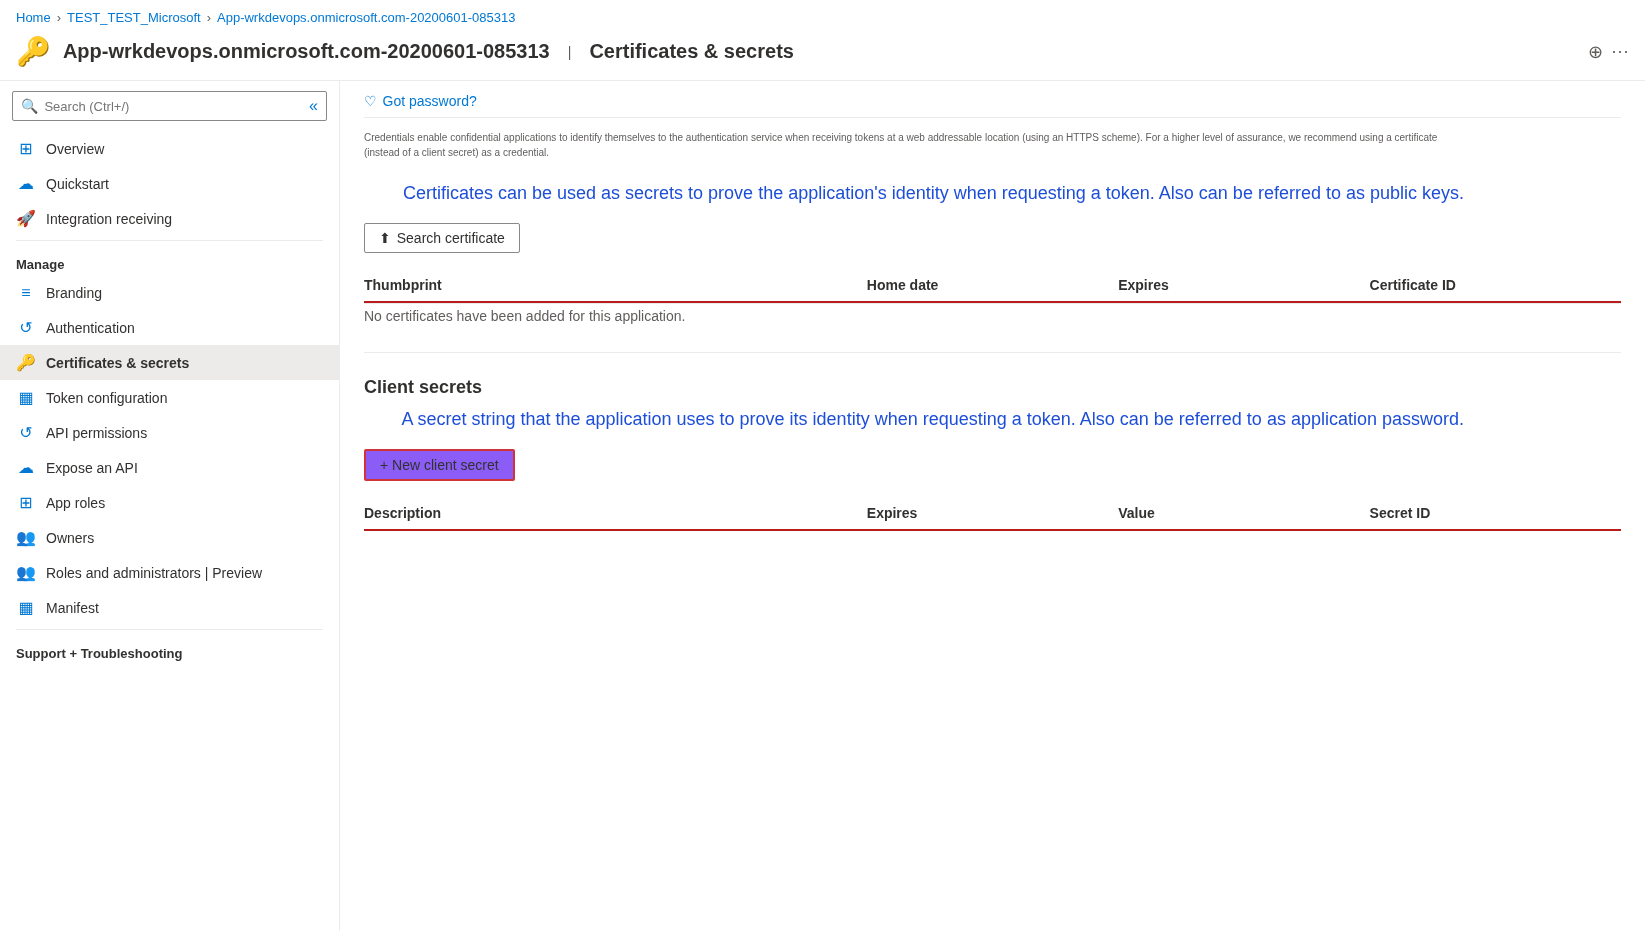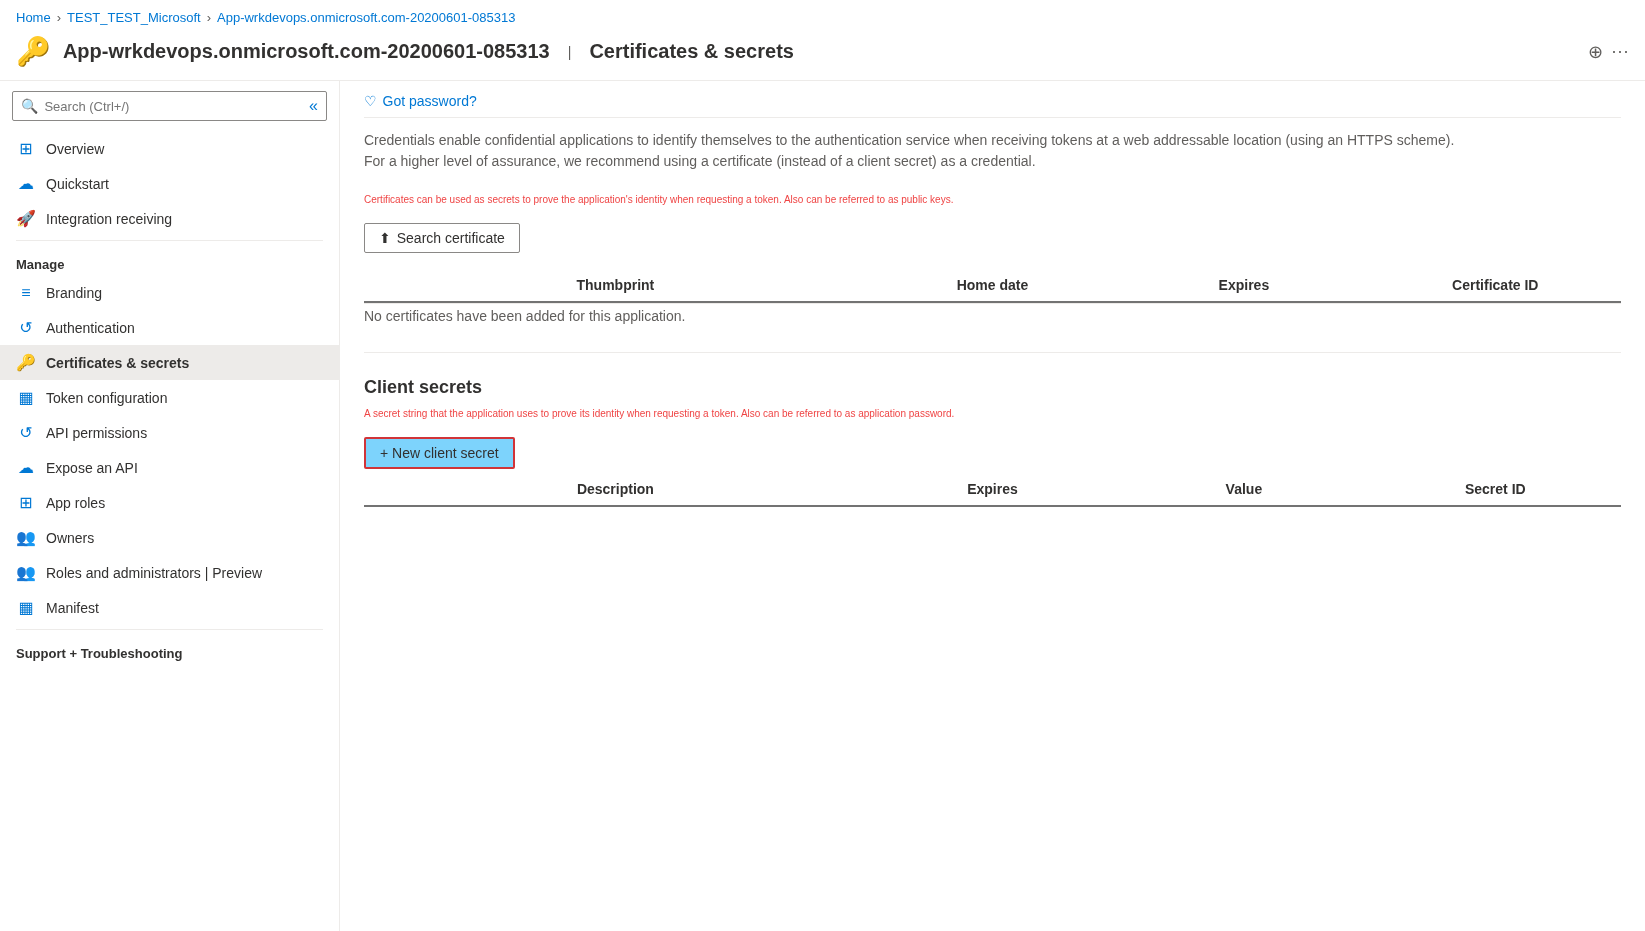--- a/index.html
+++ b/index.html
@@ -28,30 +28,30 @@
     .sidebar-nav { flex: 1; }
     .nav-item { display: flex; align-items: center; gap: 10px; padding: 8px 16px; cursor: pointer; font-size: 14px; color: #323130; position: relative; }
     .nav-item.active { background: #edebe9; font-weight: 600; }
     .nav-item .nav-icon { width: 20px; text-align: center; font-size: 16px; flex-shrink: 0; }
     .nav-section-label { font-size: 13px; font-weight: 600; color: #323130; padding: 12px 16px 4px 16px; }
     .nav-divider { height: 1px; background: #edebe9; margin: 4px 16px; }
 
     
     .content { flex: 1; overflow-y: auto; padding: 0 24px 24px 24px; }
     .feedback-bar { display: flex; align-items: center; gap: 6px; padding: 12px 0 8px 0; color: #0078d4; font-size: 14px; cursor: pointer; border-bottom: 1px solid #edebe9; margin-bottom: 12px; }
-    .description-text { font-size: 14px; color: #605e5c; line-height: 1.5; margin-bottom: 20px; max-width: 1100px; }
+    .description-text { font-size: 10px; color: #605e5c; line-height: 1.5; margin-bottom: 20px; max-width: 1100px; }
 
     .section-title { font-size: 18px; font-weight: 600; color: #323130; margin-bottom: 8px; margin-top: 16px; }
-    .section-desc { font-size: 10px; color: #ef4444; margin-bottom: 16px; max-width: 1100px; line-height: 1.5; }
+    .section-desc { font-size: 18px; color: #1d4ed8; margin-bottom: 16px; max-width: 1100px; line-height: 1.5; text-align: right; }
 
     .btn-outline { display: inline-flex; align-items: center; gap: 6px; border: 1px solid #8a8886; background: #fff; color: #323130; padding: 6px 14px; font-size: 14px; cursor: pointer; border-radius: 2px; }
 
-    .btn-new-secret { display: inline-flex; align-items: center; gap: 6px; border: 2px solid #d13438; background: #7dd3fc; color: #323130; padding: 6px 14px; font-size: 14px; cursor: pointer; border-radius: 2px; font-weight: 500; }
-
-    .table-header { display: grid; padding: 8px 0; border-bottom: 2px solid #737373; margin-top: 12px; text-align: center; }
+    .btn-new-secret { display: inline-flex; align-items: center; gap: 6px; border: 2px solid #d13438; background: #8b5cf6; color: #323130; padding: 6px 14px; font-size: 14px; cursor: pointer; border-radius: 2px; font-weight: 500; }
+
+    .table-header { display: grid; padding: 8px 0; border-bottom: 2px solid #b91c1c; margin-top: 12px; }
     .table-header-certs { grid-template-columns: 2fr 1fr 1fr 1fr; }
     .table-header-secrets { grid-template-columns: 2fr 1fr 1fr 1fr; }
     .table-header span { font-size: 14px; font-weight: 600; color: #323130; }
     .table-empty { font-size: 14px; color: #605e5c; padding: 4px 0; }
 
     .section-divider { height: 1px; background: #edebe9; margin: 24px 0; }
 
     
     .icon-overview { color: #0078d4; }
     .icon-quickstart { color: #0078d4; }
@@ -191,21 +191,21 @@
     <div class="section-divider"></div>
 
     <div>
       <h2 class="section-title">Client secrets</h2>
       <p class="section-desc">A secret string that the application uses to prove its identity when requesting a token. Also can be referred to as application password.</p>
 
       <button class="btn-new-secret">
         <span>+ New client secret</span>
       </button>
 
-      <div class="table-header table-header-secrets" style="margin-top:4px;">
+      <div class="table-header table-header-secrets" style="margin-top:16px;">
         <span>Description</span>
         <span>Expires</span>
         <span>Value</span>
         <span>Secret ID</span>
       </div>
     </div>
 
   </div>
 </div>
 

